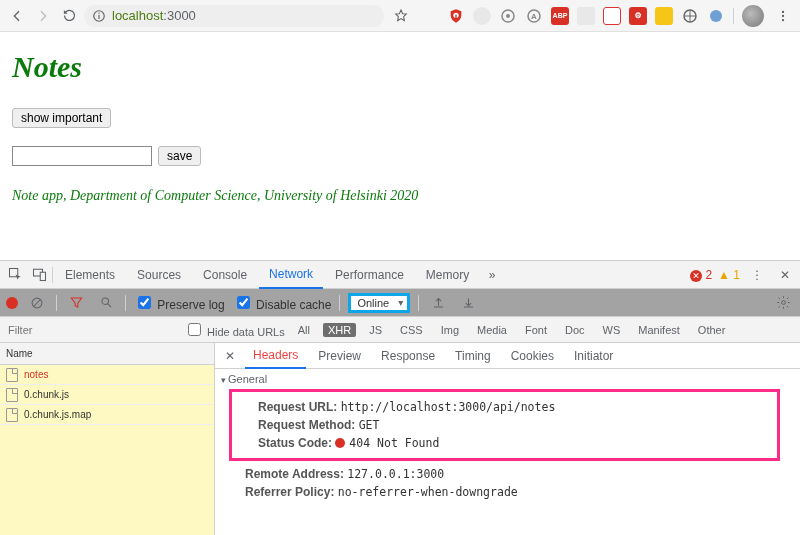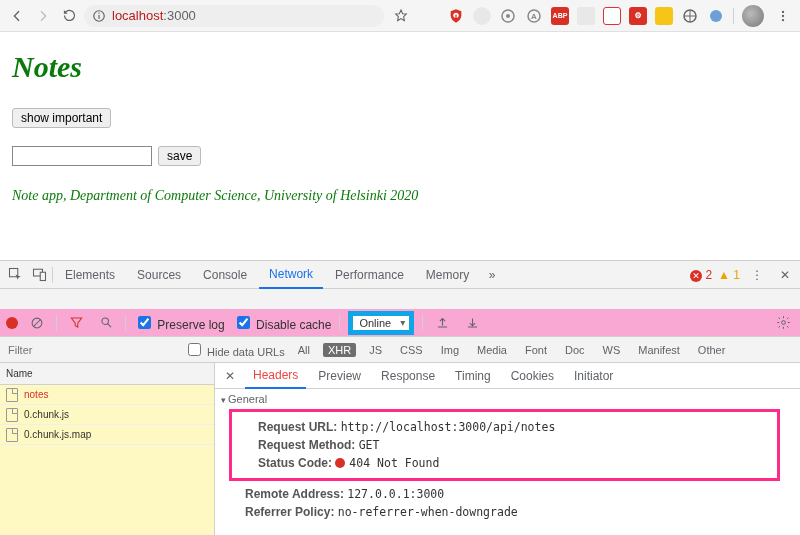--- a/index.html
+++ b/index.html
@@ -35,21 +35,21 @@
     flex: 0 0 300px;
     height: 22px;
     display:flex; align-items:center;
     padding:0 8px;
     background:#eee;
     border-radius:11px;
     gap:6px;
     font-size:13px;
     color:#5f6368;
   }
-  .url-host { color:#b91c1c; }
+  .url-host { color:#4d7c0f; }
   .ext-icons { display:flex; align-items:center; gap:8px; margin-left:auto; }
   .ext-ic {
     width:18px;height:18px;border-radius:3px;
     display:flex;align-items:center;justify-content:center;
     font-size:10px;font-weight:bold;
   }
   .avatar {
     width:22px;height:22px;border-radius:50%;
     background: radial-gradient(circle at 40% 40%, #bbb, #777);
   }
@@ -108,27 +108,26 @@
     color:#5f6368;
   }
   .dt-tab.active { color:#1a73e8; border-bottom:2px solid #1a73e8; }
   .dt-right { margin-left:auto; display:flex; align-items:center; gap:6px;}
   .err-badge { color:#d93025; font-weight:500;}
   .warn-badge { color:#e8a500; font-weight:500;}
   .dt-toolbar2 {
     display:flex;align-items:center;height:28px;
     border-bottom:1px solid #d0d0d0;
     padding:0 6px; gap:8px;
-    background:#f9a8d4;
-    margin-top:20px;
+    background:#a3a3a3;
   }
   .rec-dot { width:12px;height:12px;border-radius:50%;background:#d93025;}
   .blue-chk { accent-color:#1a73e8; }
   .throttle {
-    border:5px solid #0ea5e9; padding:1px 18px 1px 6px; background:#fff; position:relative; font-size:11px;
+    border:3px solid #0ea5e9; padding:1px 18px 1px 6px; background:#fff; position:relative; font-size:11px;
   }
   .throttle::after { content:"▾"; position:absolute; right:4px; top:1px; color:#666; font-size:10px;}
   .gear-right { margin-left:auto;}
   .filter-row {
     display:flex; align-items:center; height:26px;
     border-bottom:1px solid #d0d0d0;
     padding:0 6px; gap:8px;
     font-size:11px;
     color:#5f6368;
   }

